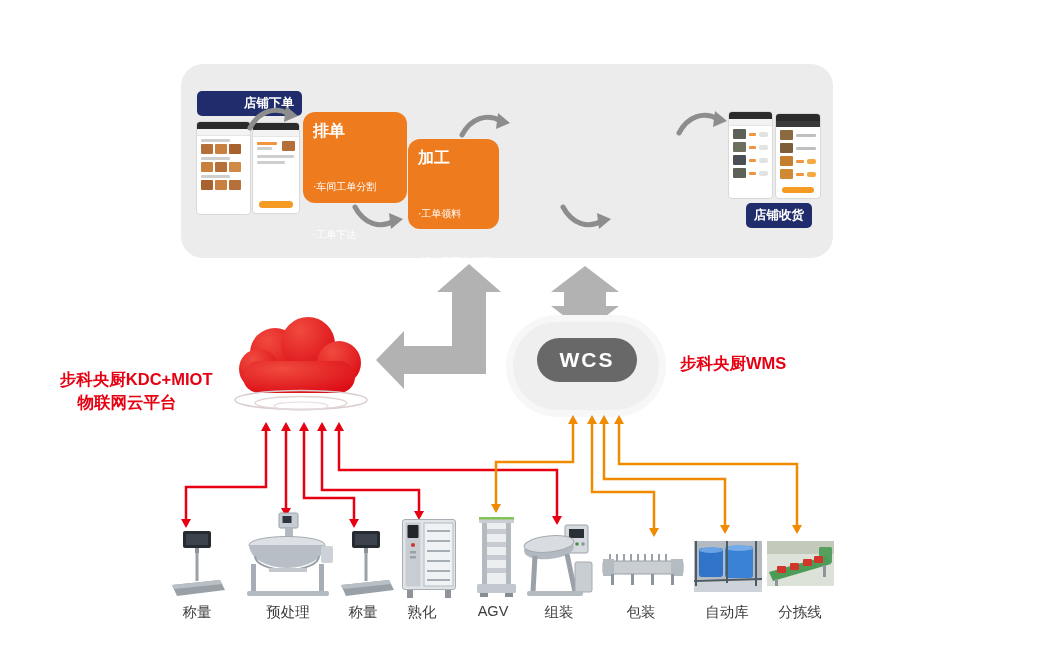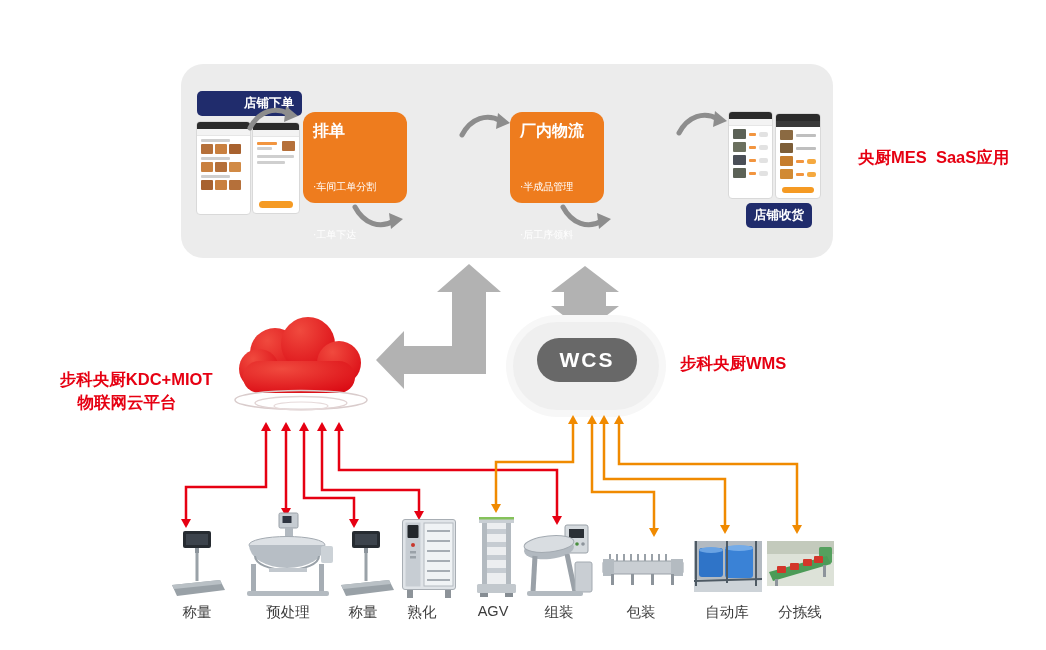--- a/index.html
+++ b/index.html
@@ -110,25 +110,26 @@
     <div class="ph-btn"></div>
   </div>
 
   <div class="step-box" style="left:303px;top:112px;width:104px;height:91px;">
     <div class="step-title">排单</div>
     <ul class="step-items">
       <li>·车间工单分割</li>
       <li>·工单下达</li>
     </ul>
   </div>
-  <div class="step-box" style="left:510px;top:112px;width:94px;height:91px;">
-    <div class="step-title">厂内物流</div>
+  <div class="step-box" style="left:408px;top:139px;width:91px;height:90px;">
+    <div class="step-title">加工</div>
     <ul class="step-items">
-      <li>·半成品管理</li>
-      <li>·后工序领料</li>
+      <li>·工单领料</li>
+      <li>·设备及工艺管理</li>
+      <li>·工位报工</li>
     </ul>
   </div>
 
   <div class="phone" style="left:728px;top:111px;width:45px;height:88px;">
     <div class="ph-top"></div>
     <div class="ph-nav"></div>
     <div class="ph-row">
         <div class="big" style="background:#5c6257;"></div>
         <div class="txt"></div>
         <div class="pill"></div>
@@ -189,21 +190,20 @@
   </svg>
   <svg class="abs" style="left:560px;top:202px;" width="52" height="30">
     <path class="swoosh" d="M3,5 C12,22 28,27 42,19"></path>
       <polygon class="swoosh-head" points="39,27 51,17 37,11"></polygon>
   </svg>
   <svg class="abs" style="left:676px;top:108px;" width="52" height="30">
     <path class="swoosh" d="M3,25 C12,8 28,3 42,11"></path>
       <polygon class="swoosh-head" points="39,3 51,13 37,19"></polygon>
   </svg>
 
-  <div class="red-label" style="left:858px;top:146px;">央厨MES  SaaS应用</div>
 
   <svg class="abs" style="left:0;top:0;" width="1046" height="650">
     <polygon class="big-arrow" points="469,264 501,292 486,292 486,374 404,374 404,389 376,360 404,331 404,346 452,346 452,292 437,292"></polygon>
     <polygon class="big-arrow" points="585,266 619,292 606,292 606,306 619,306 585,332 551,306 564,306 564,292 551,292"></polygon>
   </svg>
 
   <div id="cloud">
     <svg width="144" height="90" viewBox="0 0 144 90">
       <defs>
         <radialGradient id="cg" cx="35%" cy="25%" r="85%">

